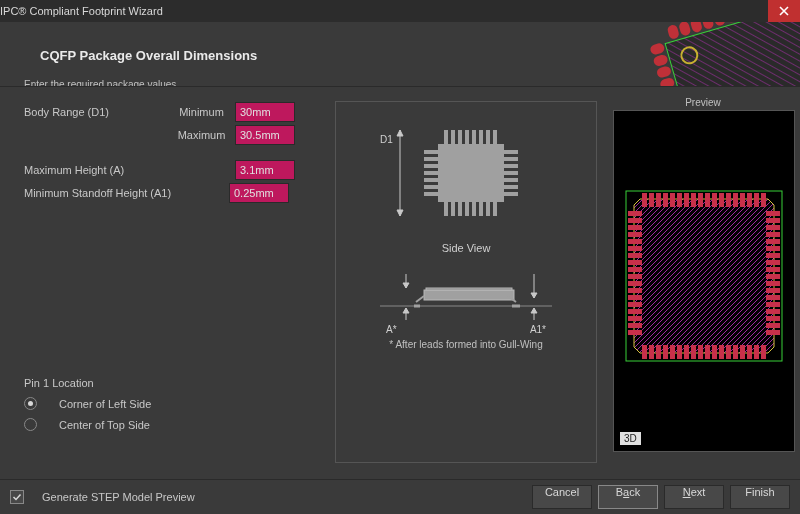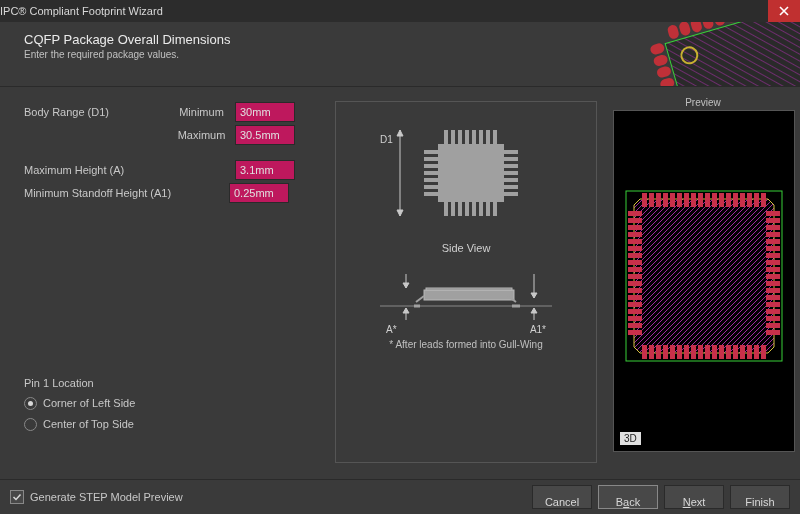--- a/index.html
+++ b/index.html
@@ -2,52 +2,52 @@
 <html><head>
 <meta charset="utf-8">
 <style>
   html,body{margin:0;padding:0;background:#3a3a3a;font-family:"Segoe UI",Arial,sans-serif;font-size:11px;color:#c8c8c8;width:800px;height:514px;overflow:hidden}
   .window{width:800px;height:514px;background:#3a3a3a;position:relative}
   .titlebar{height:22px;background:#2c2c2c;display:flex;align-items:center;justify-content:flex-start;position:relative}
   .titlebar .title{color:#d8d8d8;font-size:11px}
   .close-btn{position:absolute;right:0;top:0;width:32px;height:22px;background:#c03030;display:flex;align-items:center;justify-content:center;cursor:pointer}
   .close-btn svg{width:10px;height:10px}
   .header{position:relative;padding:10px 16px 8px 24px;border-bottom:1px solid #2a2a2a;height:46px;overflow:hidden}
-  .header h1{margin:0;font-size:13px;font-weight:normal;color:#eaeaea}
+  .header h1{margin:16px;font-size:13px;font-weight:bold;color:#eaeaea}
   .header .sub{margin-top:2px;font-size:10px;color:#c0c0c0}
   .header-art{position:absolute;right:0;top:0;width:190px;height:64px;overflow:hidden}
   .body{position:relative;padding:14px 12px 12px 24px;height:390px;box-sizing:border-box}
   .left{position:absolute;left:24px;top:14px;width:300px}
   .row{display:flex;align-items:center;height:22px;margin-bottom:1px}
   .lab{width:150px;color:#c8c8c8}
   .sublab{width:55px;text-align:center;padding-right:6px;color:#c8c8c8}
   input.val{width:50px;height:18px;background:#be185d;border:1px solid #2a2a2a;color:#e0e0e0;padding:0 4px;font-size:11px}
   .spacer{height:12px}
   .pin1{position:absolute;left:24px;top:290px}
   .pin1 .tt{margin-bottom:8px}
-  .radio-row{display:flex;gap:6px;margin-bottom:8px;cursor:pointer}
+  .radio-row{display:flex;align-items:center;gap:22px;margin-bottom:8px;cursor:pointer}
   .radio{width:11px;height:11px;border-radius:50%;border:1px solid #888;display:inline-flex;align-items:center;justify-content:center;background:#3a3a3a}
   .radio.sel::after{content:"";width:5px;height:5px;border-radius:50%;background:#d8d8d8}
   .diagram{position:absolute;left:335px;top:14px;width:260px;height:360px;border:1px solid #555;background:#3a3a3a}
   .diagram .sec-title{text-align:center;color:#d0d0d0;font-size:11px;margin-top:10px}
   .topview{position:relative;margin:10px auto 0 auto;width:200px;height:120px}
   .dimD1{position:absolute;left:14px;top:22px;color:#d0d0d0;font-size:10px}
   .sideview{position:relative;margin:8px auto 0 auto;width:200px;height:60px}
   .side-labels{display:flex;justify-content:space-between;margin:2px auto 0 auto;width:160px;color:#d0d0d0;font-size:10px;padding:0 10px}
   .footnote{text-align:center;font-size:10px;color:#c0c0c0;margin-top:4px}
   .preview{position:absolute;right:7px;top:14px;width:180px}
   .preview .pt{text-align:center;color:#c0c0c0;font-size:10px;margin-top:-4px;margin-bottom:2px}
   .preview-canvas{width:180px;height:340px;background:#000;border:1px solid #555;position:relative;overflow:hidden}
   .badge3d{position:absolute;left:6px;bottom:6px;background:#e0e0e0;color:#222;font-size:10px;padding:1px 4px}
   .footer{position:absolute;left:0;right:0;bottom:0;height:34px;border-top:1px solid #2a2a2a;display:flex;align-items:center;padding:0 10px}
-  .chk{display:flex;align-items:center;gap:6px;cursor:pointer}
+  .chk{display:flex;align-items:center;gap:18px;cursor:pointer}
   .chkbox{width:12px;height:12px;border:1px solid #888;background:#484848;display:flex;align-items:center;justify-content:center}
   .chkbox.sel svg{width:10px;height:10px}
   .footer .spread{flex:1}
-  .btn{min-width:58px;height:22px;background:#484848;border:1px solid #2a2a2a;color:#d8d8d8;font-size:11px;margin-left:6px;display:inline-flex;align-items:flex-end;justify-content:center;cursor:pointer}
+  .btn{min-width:58px;height:22px;background:#484848;border:1px solid #2a2a2a;color:#d8d8d8;font-size:11px;margin-left:6px;display:inline-flex;align-items:flex-start;justify-content:center;cursor:pointer}
   .btn.primary{border:1px solid #888}
   .btn .u{text-decoration:underline}
 </style>
 </head>
 <body>
 
 <div class="window">
 
   <div class="titlebar">
     <span class="title">IPC® Compliant Footprint Wizard</span>

